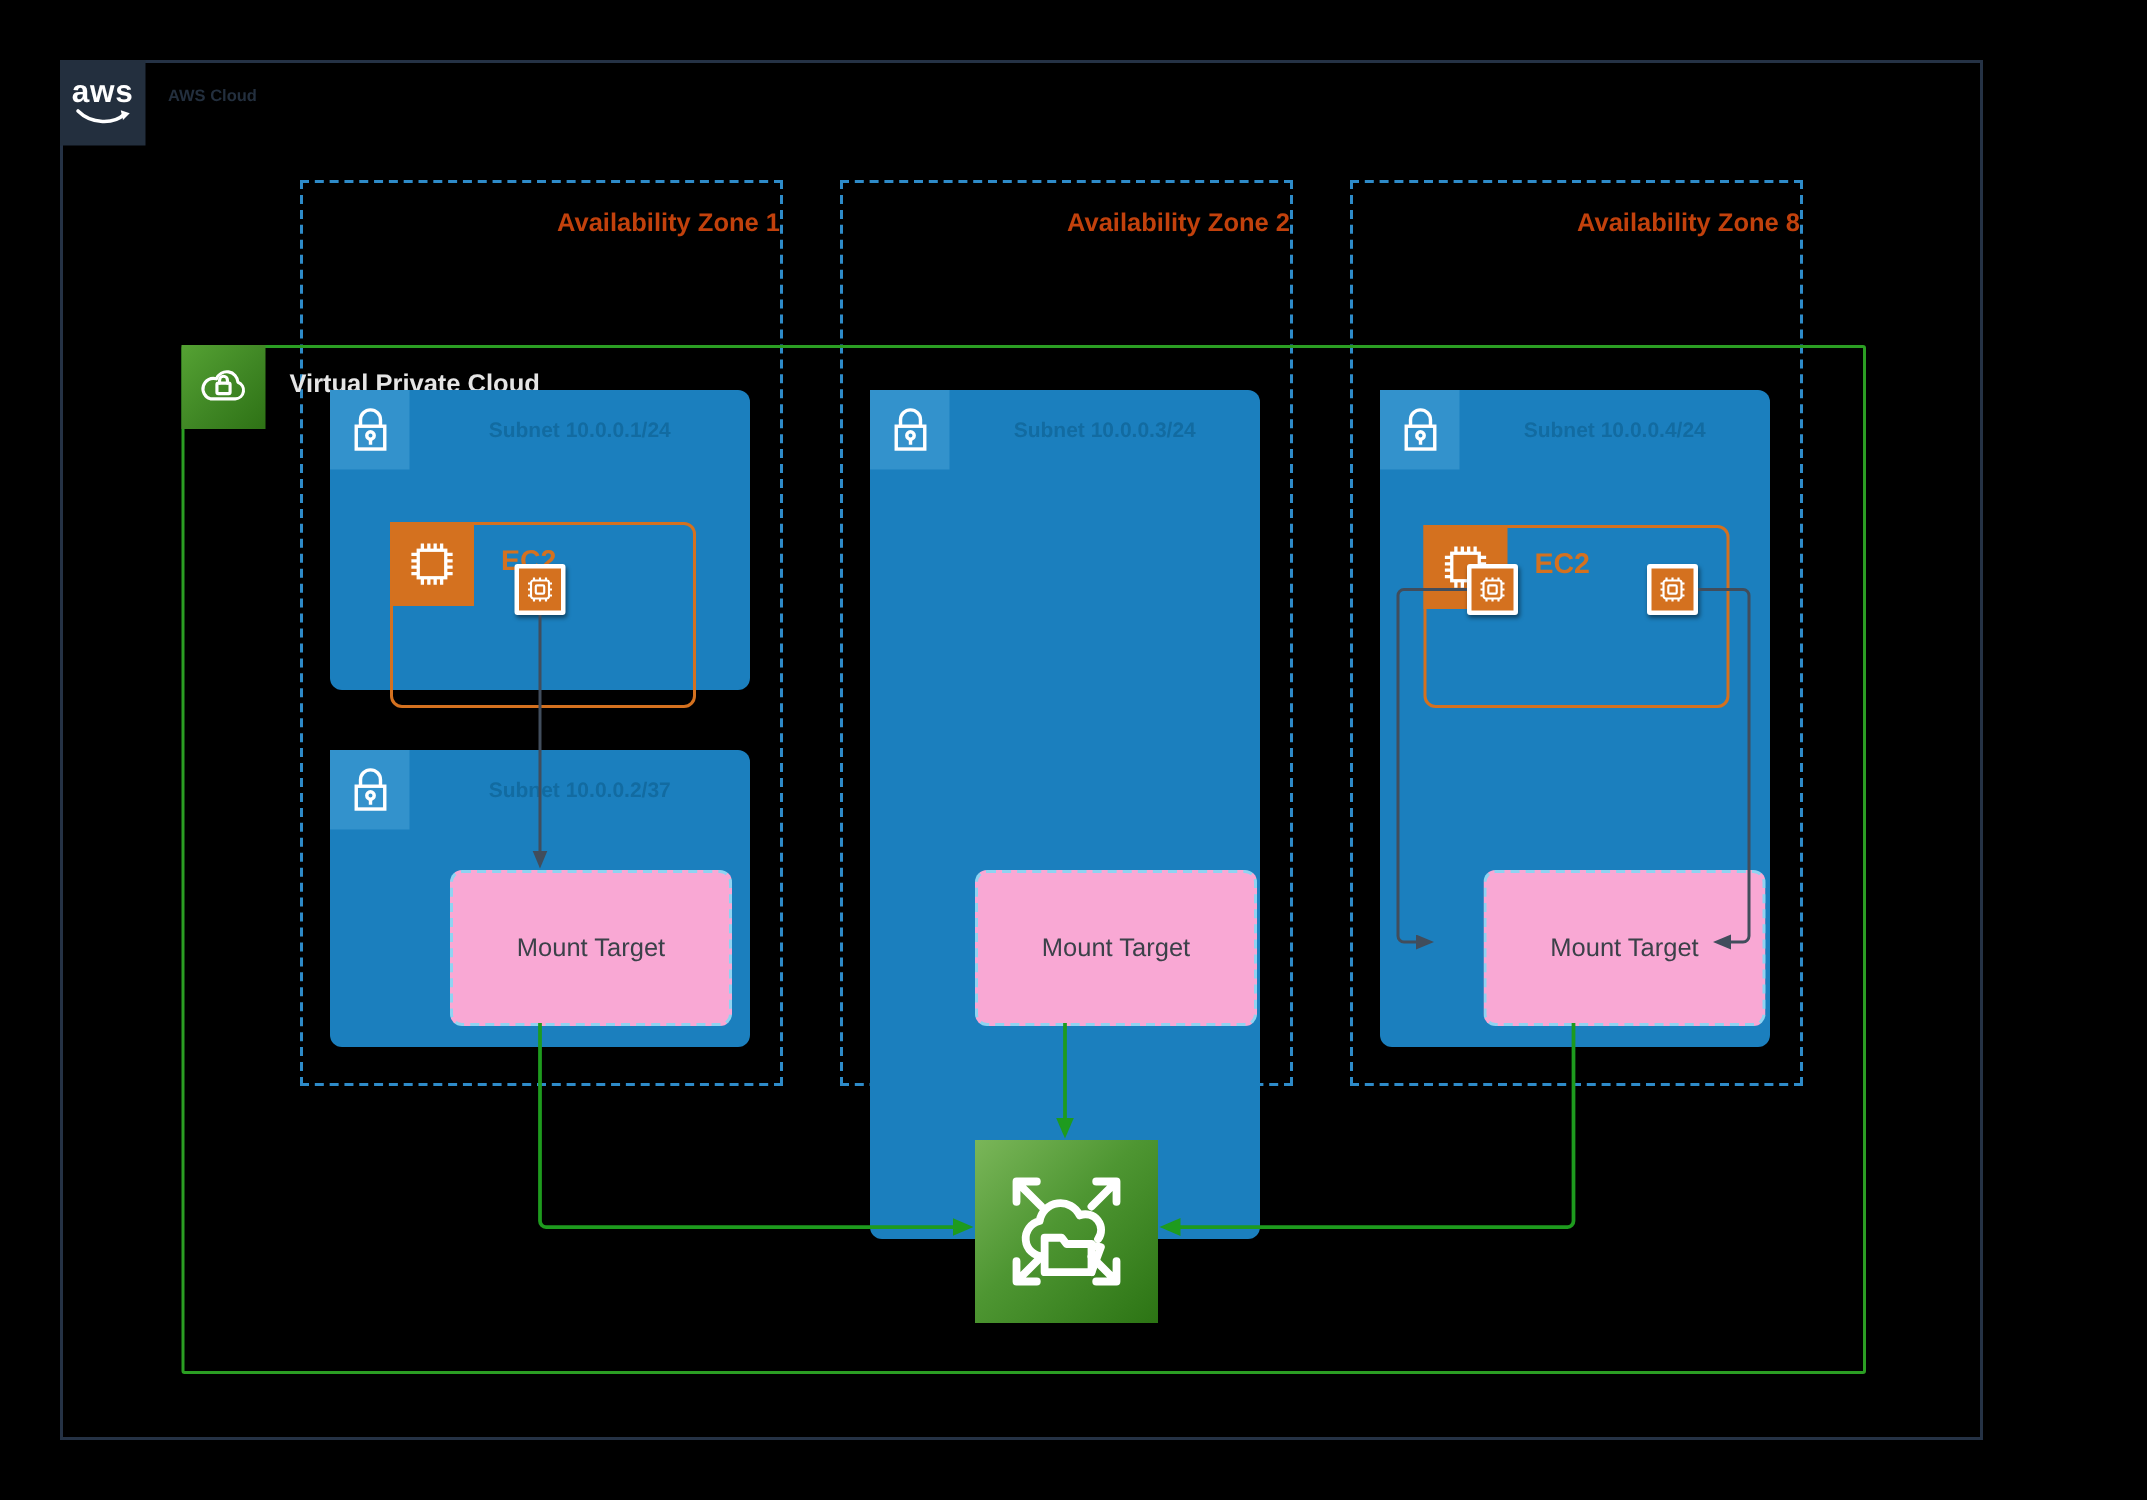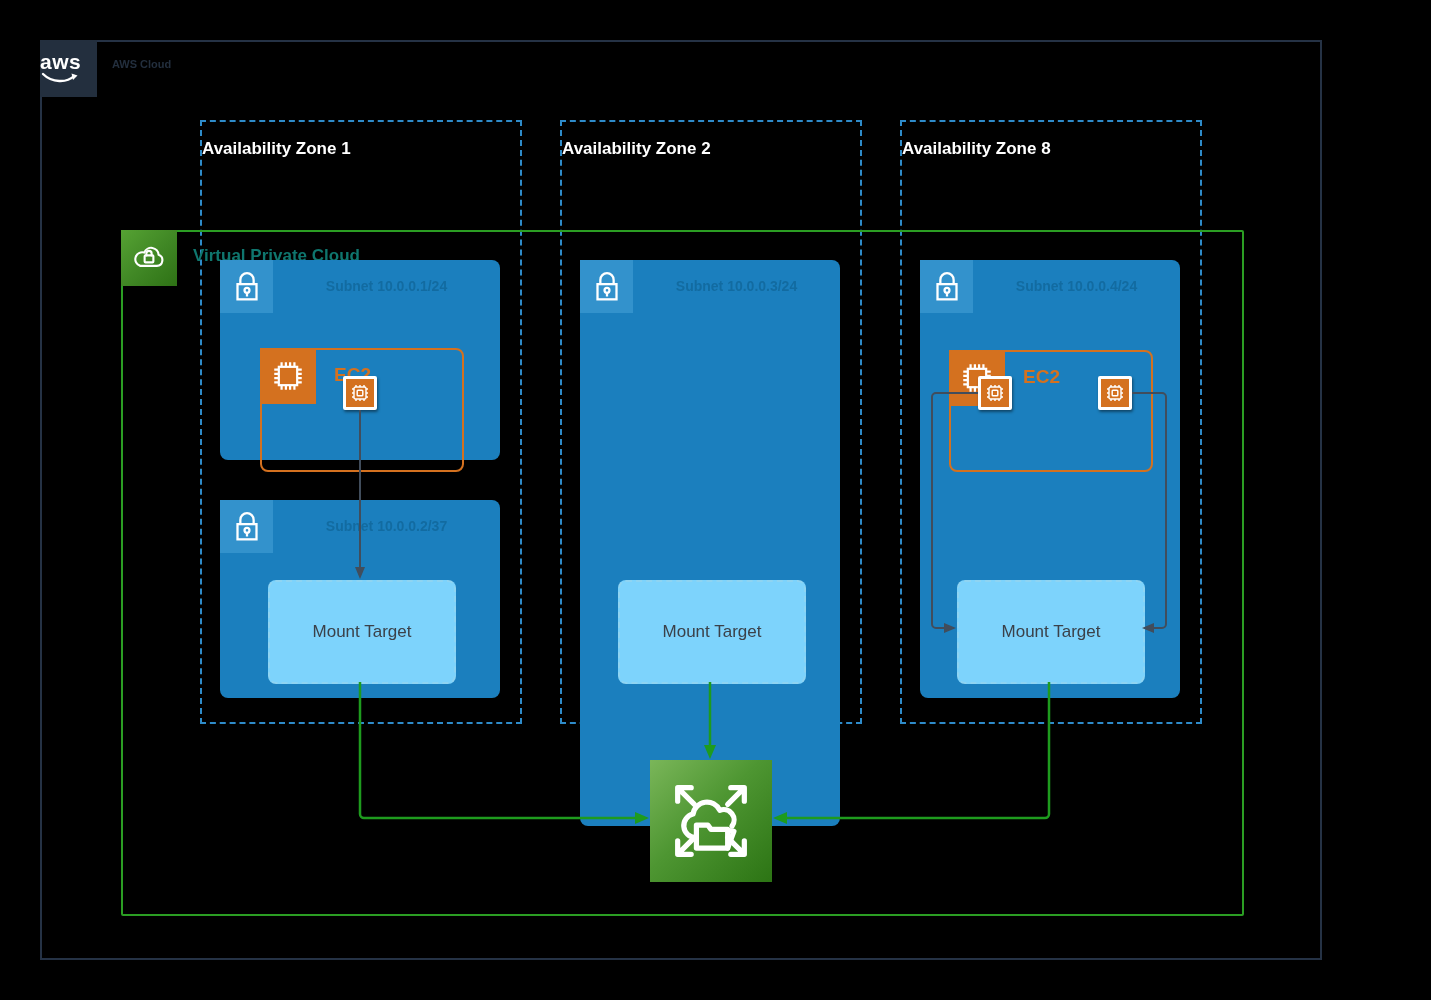--- a/index.html
+++ b/index.html
@@ -5,37 +5,37 @@
   html,body{margin:0;padding:0;background:#000;}
   #screen{
     position:relative;width:1431px;height:1000px;background:#000;
     font-family:"Liberation Sans",sans-serif;overflow:hidden;
   }
   .abs{position:absolute;}
 
   
   .aws-frame{left:40px;top:40px;width:1278px;height:916px;border:2px solid #253245;}
   .aws-logo{left:40px;top:40px;width:57px;height:57px;background:#232F3E;z-index:6;
-    display:flex;flex-direction:column;align-items:flex-start;justify-content:center;}
+    display:flex;flex-direction:column;align-items:center;justify-content:center;}
   .aws-logo .aws-word{color:#fff;font-weight:bold;font-size:21px;line-height:20px;letter-spacing:0.5px;}
   .aws-title{left:112px;top:58px;font-size:11px;font-weight:bold;color:#232F3E;z-index:6;}
 
   
   .az{top:120px;height:600px;border:2px dashed #2E8BC9;z-index:1;}
   .az1{left:200px;width:318px;}
   .az2{left:560px;width:298px;}
   .az3{left:900px;width:298px;}
-  .az-label{width:100%;text-align:left;margin-top:17px;font-size:17px;font-weight:bold;color:#ffffff;}
+  .az-label{width:100%;text-align:right;margin-top:17px;font-size:17px;font-weight:bold;color:#c2410c;}
 
   
   .vpc-frame{left:121px;top:230px;width:1119px;height:682px;border:2px solid #2B9E23;z-index:2;border-radius:2px;}
   .vpc-icon{left:121px;top:230px;width:56px;height:56px;z-index:3;
     background:linear-gradient(135deg,#55a233 0%,#3f8624 55%,#2e7215 100%);
     display:flex;align-items:center;justify-content:center;}
-  .vpc-label{left:193px;top:246px;font-size:17px;font-weight:bold;color:#0f766e;z-index:2;}
+  .vpc-label{left:193px;top:246px;font-size:17px;font-weight:bold;color:#e5e5e5;z-index:2;}
 
   
   .subnet{background:#1B7FBE;border-radius:8px;border-top-left-radius:0;z-index:3;}
   .subnet-s1{left:220px;top:260px;width:280px;height:200px;}
   .subnet-s2{left:220px;top:500px;width:280px;height:198px;}
   .subnet-s3{left:580px;top:260px;width:260px;height:566px;}
   .subnet-s4{left:920px;top:260px;width:260px;height:438px;}
   .lock-tile{position:absolute;left:0;top:0;width:53px;height:53px;background:#3392CC;
     display:flex;align-items:center;justify-content:center;}
   .subnet-label{position:absolute;left:53px;right:0;top:18px;text-align:center;
@@ -51,23 +51,23 @@
 
   
   .instance{width:34px;height:34px;background:#D4711F;border:3px solid #fff;border-radius:2px;
     box-shadow:1px 2px 3px rgba(0,0,0,0.45);z-index:5;
     display:flex;align-items:center;justify-content:center;box-sizing:border-box;}
   .inst-1{left:343px;top:376px;}
   .inst-2{left:978px;top:376px;}
   .inst-3{left:1098px;top:376px;}
 
   
-  .mount{background:#7dd3fc;border:2px dashed #8FD4F2;border-radius:8px;z-index:4;
+  .mount{background:#f9a8d4;border:2px dashed #8FD4F2;border-radius:8px;z-index:4;
     display:flex;align-items:center;justify-content:center;
-    font-size:17px;color:#3B4149;}
+    font-size:17px;color:#3B4149;margin-left:32px;}
   .mt1{left:268px;top:580px;width:184px;height:100px;}
   .mt2{left:618px;top:580px;width:184px;height:100px;}
   .mt3{left:957px;top:580px;width:184px;height:100px;}
 
   
   .efs-tile{left:650px;top:760px;width:122px;height:122px;z-index:4;
     background:linear-gradient(135deg,#7AB659 0%,#4E9632 45%,#2C7414 100%);
     display:flex;align-items:center;justify-content:center;}
 
   

